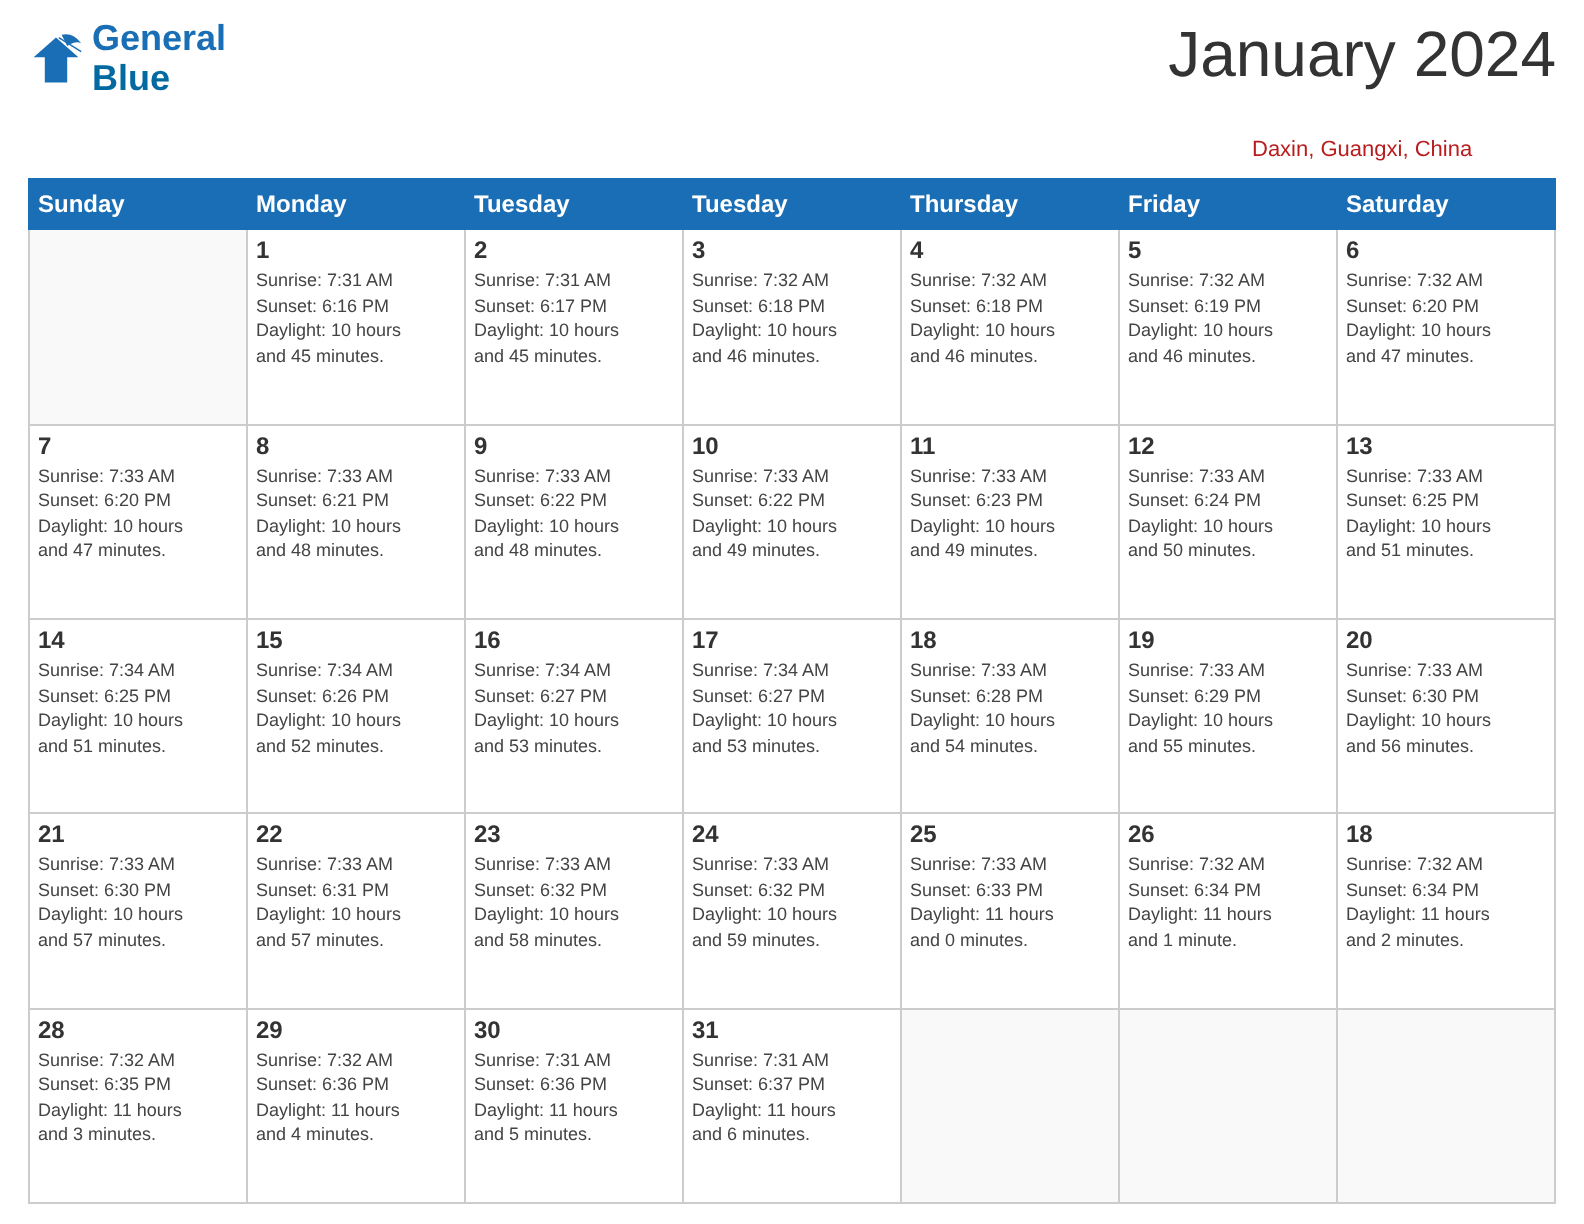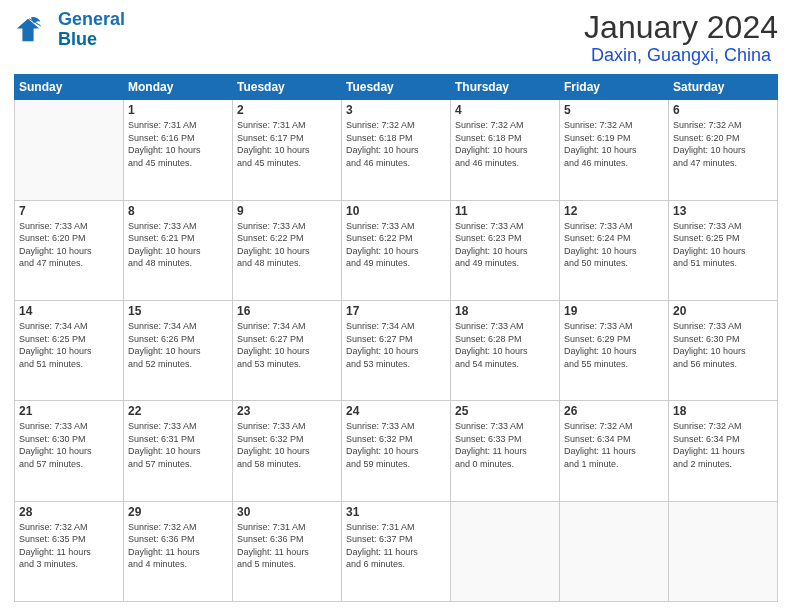--- a/index.html
+++ b/index.html
@@ -19,21 +19,21 @@
     }
     .header {
       display: flex;
       justify-content: space-between;
       align-items: flex-start;
       margin-bottom: 8px;
     }
     .logo {
       display: flex;
       align-items: center;
-      gap: 16px;
+      gap: 4px;
     }
     .logo-text {
       font-size: 18px;
       font-weight: bold;
       color: #333;
       line-height: 1.1;
     }
     .logo-text span {
       color: #1a6eb5;
     }
@@ -44,22 +44,23 @@
     .title-block {
       text-align: center;
     }
     .month-year {
       font-size: 32px;
       font-weight: normal;
       color: #333;
       line-height: 1.1;
     }
     .location {
-      font-size: 18px;
-      color: #1d4ed8;
+      font-size: 11px;
+      color: #b91c1c;
+      margin-top: 24px;
     }
     .calendar {
       width: 100%;
       border-collapse: collapse;
       flex: 1;
       table-layout: fixed;
     }
     .calendar th {
       background: #1a6eb5;
       color: #fff;

